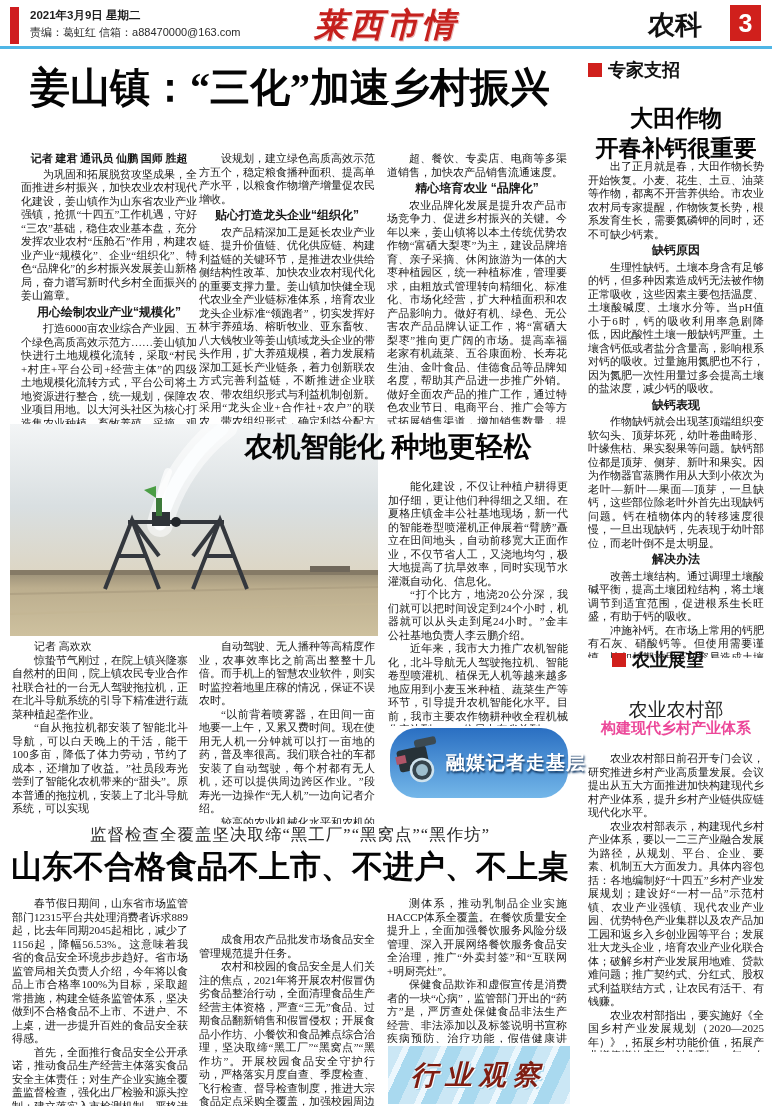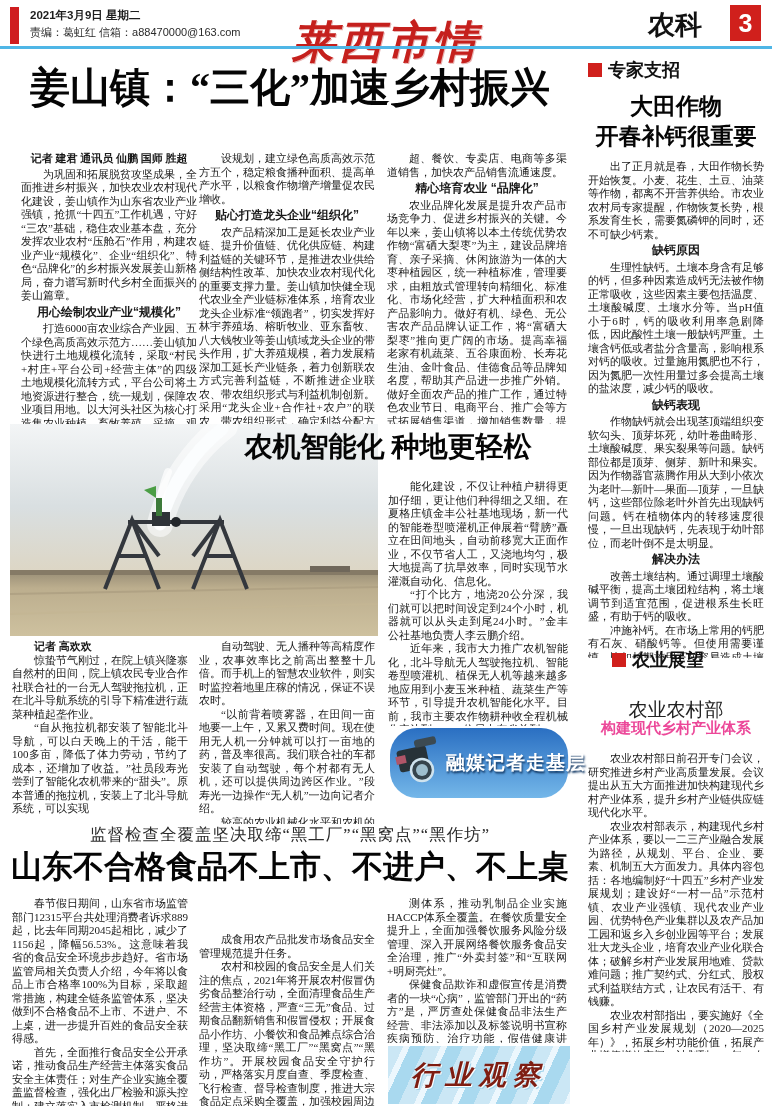--- a/index.html
+++ b/index.html
@@ -3,43 +3,43 @@
 <meta charset="utf-8">
 <style>
   html,body{margin:0;padding:0;}
   .page{position:relative;width:772px;height:1106px;background:#ffffff;overflow:hidden;
         font-family:"Liberation Serif","DejaVu Serif",serif;color:#191919;}
   .abs{position:absolute;}
   
   .red-bar{left:10px;top:7px;width:9px;height:37px;background:#cf1d20;}
   .hdr-date{left:30px;top:8px;font-family:"Liberation Sans",sans-serif;font-size:11.5px;font-weight:700;color:#1d1d1d;}
   .hdr-editor{left:30px;top:25px;font-family:"Liberation Sans",sans-serif;font-size:11px;color:#2a2a2a;}
-  .masthead{left:266px;top:3px;width:240px;text-align:center;font-size:44px;font-weight:900;font-style:italic;
-            color:#c5201d;letter-spacing:3px;text-shadow:1px 1px 0 #e8b5b4;margin-top:10px;}
+  .masthead{left:266px;top:3px;width:240px;text-align:center;font-size:33px;font-weight:900;font-style:italic;
+            color:#c5201d;letter-spacing:3px;text-shadow:1px 1px 0 #e8b5b4;}
   .hdr-section{left:648px;top:7px;font-size:27px;font-weight:900;font-family:"Liberation Sans",sans-serif;color:#111;}
   .page-num{left:730px;top:5px;width:31px;height:36px;background:#d0201c;color:#fff;text-align:center;
             font-family:"Liberation Sans",sans-serif;font-size:25px;font-weight:700;line-height:36px;}
   .blue-rule{left:0;top:46px;width:772px;height:3px;background:#4fb6e6;}
   
   .lead-headline{left:8px;top:60px;width:564px;text-align:center;font-size:40px;font-weight:900;color:#050505;}
   .mach-headline{left:205px;top:428px;width:366px;text-align:center;font-size:28px;font-weight:900;z-index:3;color:#050505;}
   .food-kicker{left:10px;top:824px;width:560px;text-align:center;font-size:16.5px;letter-spacing:1px;color:#2b2b2b;}
   .food-headline{left:10px;top:846px;width:560px;text-align:center;font-size:31px;font-weight:900;color:#050505;}
   
   .col{position:absolute;width:176px;font-size:11px;line-height:13.5px;text-align:justify;overflow:hidden;}
   .col p{margin:0;text-indent:2em;}
   .byline-c{text-align:center;text-indent:0 !important;font-weight:700;margin-bottom:2px !important;}
-  .byline-l{font-weight:700;}
+  .byline-l{font-weight:400;}
   .subhead{font-family:"Liberation Sans",sans-serif;font-weight:700;font-size:12px;text-align:center;
            text-indent:0 !important;margin:3px 0 !important;}
   
   .tagline{display:flex;align-items:center;gap:6px;font-family:"Liberation Sans",sans-serif;
            font-size:18px;font-weight:900;color:#111;}
   .tag-sq{width:14px;height:14px;background:#d0201c;flex:0 0 auto;}
-  .side-headline{width:176px;text-align:center;font-size:23px;line-height:30px;font-weight:900;color:#050505;}
+  .side-headline{width:176px;text-align:center;font-size:23px;line-height:30px;font-weight:900;color:#050505;margin-top:12px;}
   .outlook-kicker{width:176px;text-align:center;font-size:19px;color:#222;}
   .outlook-headline{width:176px;text-align:center;font-size:15px;font-weight:900;color:#ec4899;}
   
   .photo{left:10px;top:424px;width:368px;height:212px;z-index:1;}
   
   .badge{left:390px;top:728px;width:178px;height:70px;background:linear-gradient(#2a6fc2,#74b7e9);
          display:flex;align-items:center;gap:6px;padding:0 4px;box-sizing:border-box;border-radius:27px;}
   .badge-text{color:#fff;font-family:"Liberation Sans",sans-serif;font-weight:900;font-size:19px;
               letter-spacing:1px;text-shadow:1px 2px 2px #143a66;white-space:nowrap;}
   
@@ -87,21 +87,21 @@
   </div>
   <div class="abs side-headline" style="left:588px;top:92px;">
     <div>大田作物</div>
     <div>开春补钙很重要</div>
   </div>
   <div class="col" style="left:588px;top:160px;height:498px;">
     <p>出了正月就是春，大田作物长势开始恢复。小麦、花生、土豆、油菜等作物，都离不开营养供给。市农业农村局专家提醒，作物恢复长势，根系发育生长，需要氮磷钾的同时，还不可缺少钙素。</p>
     <p class="subhead">缺钙原因</p>
     <p>生理性缺钙。土壤本身含有足够的钙，但多种因素造成钙无法被作物正常吸收，这些因素主要包括温度、土壤酸碱度、土壤水分等。当pH值小于6时，钙的吸收利用率急剧降低，因此酸性土壤一般缺钙严重。土壤含钙低或者盐分含量高，影响根系对钙的吸收。过量施用氮肥也不行，因为氮肥一次性用量过多会提高土壤的盐浓度，减少钙的吸收。</p>
     <p class="subhead">缺钙表现</p>
-    <p>作物缺钙就会出现茎顶端组织变软勾头、顶芽坏死，幼叶卷曲畸形、土壤酸碱度、果实裂果等问题。缺钙部位都是顶芽、侧芽、新叶和果实。因为作物器官蒸腾作用从大到小依次为老叶—新叶—果面—顶芽，一旦缺钙，这些部位除老叶外首先出现缺钙问题。钙在植物体内的转移速度很慢，一旦出现缺钙，先表现于幼叶部位，而老叶倒不是太明显。</p>
+    <p>作物缺钙就会出现茎顶端组织变软勾头、顶芽坏死，幼叶卷曲畸形、叶缘焦枯、果实裂果等问题。缺钙部位都是顶芽、侧芽、新叶和果实。因为作物器官蒸腾作用从大到小依次为老叶—新叶—果面—顶芽，一旦缺钙，这些部位除老叶外首先出现缺钙问题。钙在植物体内的转移速度很慢，一旦出现缺钙，先表现于幼叶部位，而老叶倒不是太明显。</p>
     <p class="subhead">解决办法</p>
     <p>改善土壤结构。通过调理土壤酸碱平衡，提高土壤团粒结构，将土壤调节到适宜范围，促进根系生长旺盛，有助于钙的吸收。</p>
     <p>冲施补钙。在市场上常用的钙肥有石灰、硝酸钙等。但使用需要谨慎，比如长期施用石灰容易造成土壤pH值升高，切忌连年施用。叶面补钙。根叶结合，根部补充为主，叶面为辅。在施足底肥的同时，在作物对钙需求临界期及最大期之前，叶面喷施钙肥。</p>
   </div>
 
   <div class="abs tagline" style="left:588px;top:648px;padding-left:24px;">
     <span class="tag-sq"></span>
     <span>农业展望</span>
   </div>
   <div class="abs outlook-kicker" style="left:588px;top:697px;">农业农村部</div>

